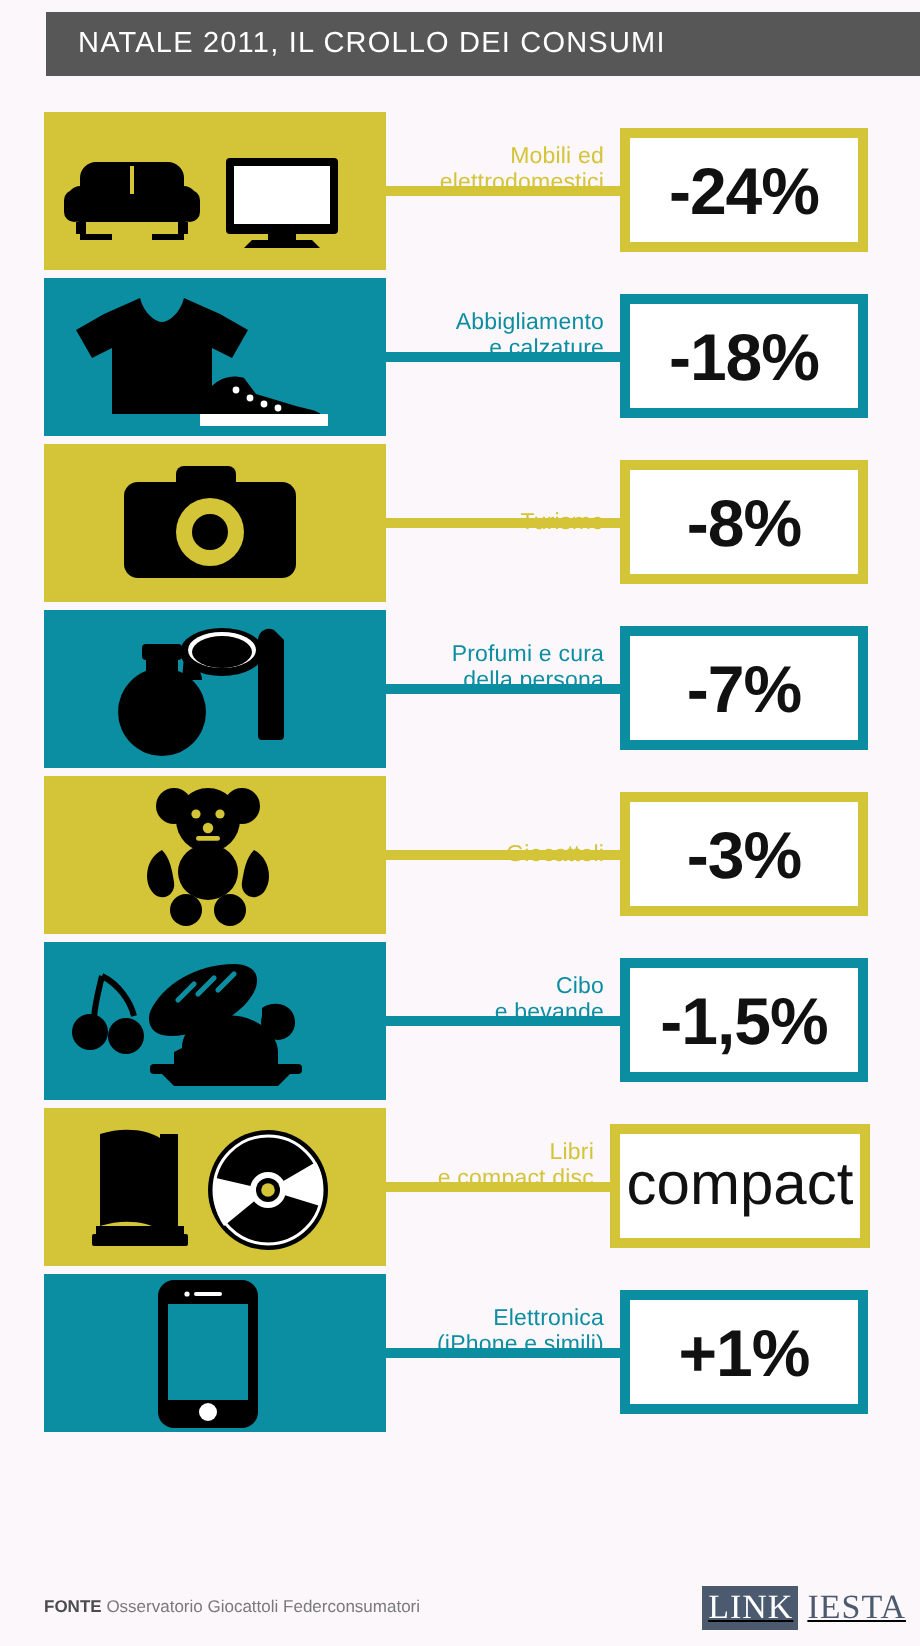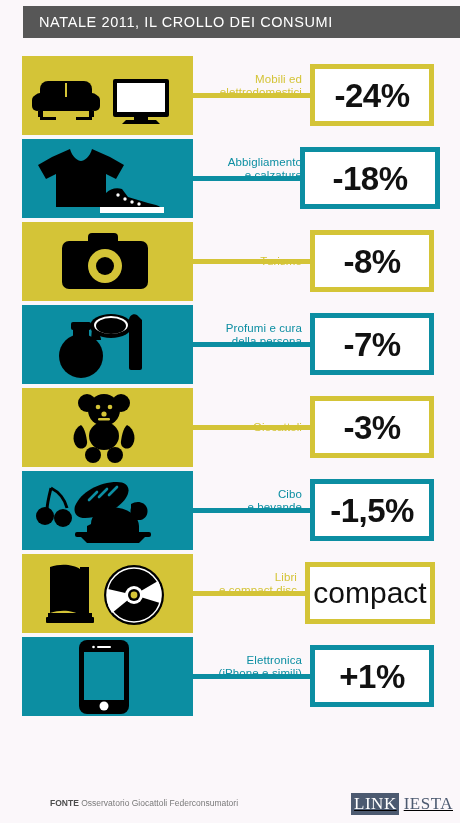--- a/index.html
+++ b/index.html
@@ -127,21 +127,21 @@
     height: 38px;
   }
   #footer-source {
     position: absolute;
     left: 22px;
     top: 13px;
     font-size: 8.5px;
     color: #7a7a7a;
     white-space: nowrap;
   }
-  #footer-source b { color: #4c4c4c; margin-left: 28px; }
+  #footer-source b { color: #4c4c4c; }
   #logo {
     position: absolute;
     right: 7px;
     top: 8px;
     display: flex;
     align-items: center;
     font-family: "Liberation Serif", serif;
     font-size: 17px;
     letter-spacing: 0.5px;
     text-decoration: underline;
@@ -217,21 +217,21 @@
     </svg>
     </div>
 
     <div class="bracket" style="background:#0c8ea2"></div>
 
     <div class="stem" style="background:#0c8ea2; width:122px"></div>
 
     <div class="label two-line" style="color:#0c8ea2; right:158px">Abbigliamento
 e calzature</div>
 
-    <div class="value-box" style="left:300px; width:140px; border-color:#0c8ea2">
+    <div class="value-box" style="left:310px; width:124px; border-color:#0c8ea2">
       <span class="value-text ">-18%</span>
     </div>
   </div>
     <div class="row">
     <div class="icon-block" style="background:#d4c437">
 
     <svg width="90" height="62" viewBox="0 0 90 62">
       <g fill="#000">
         <rect x="28" y="2" width="30" height="12" rx="4"></rect>
         <rect x="2" y="10" width="86" height="48" rx="7"></rect>

